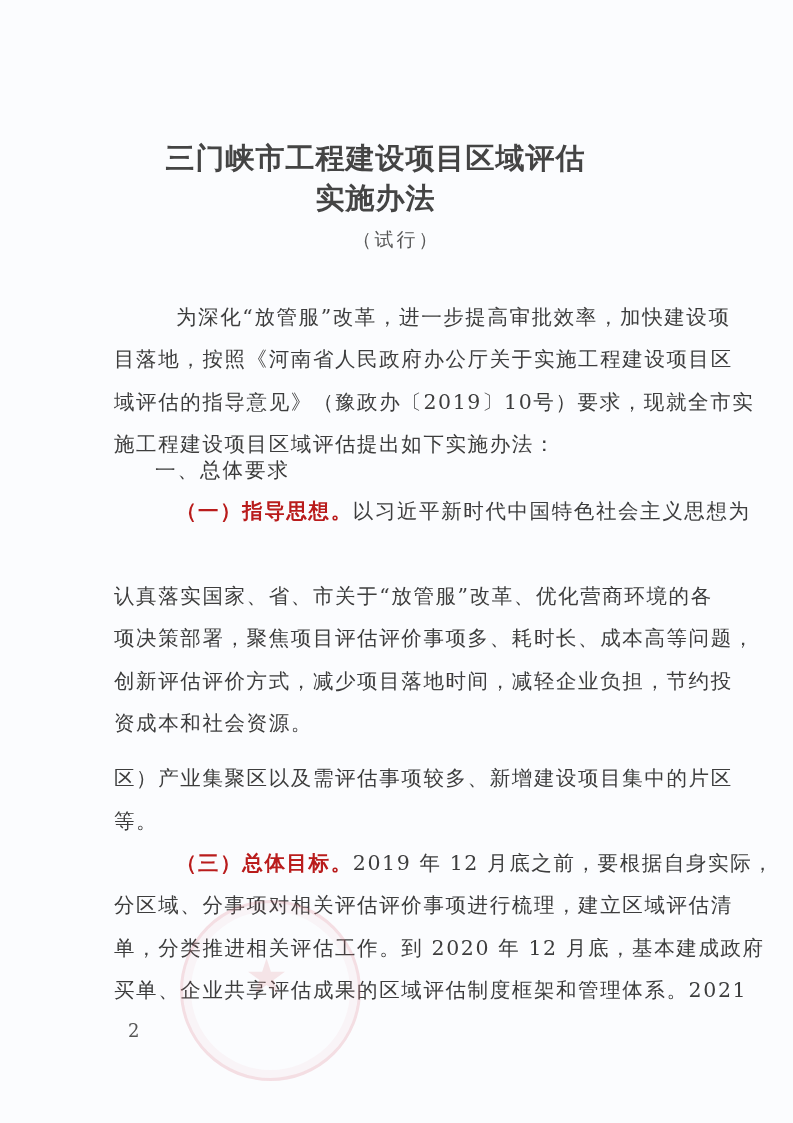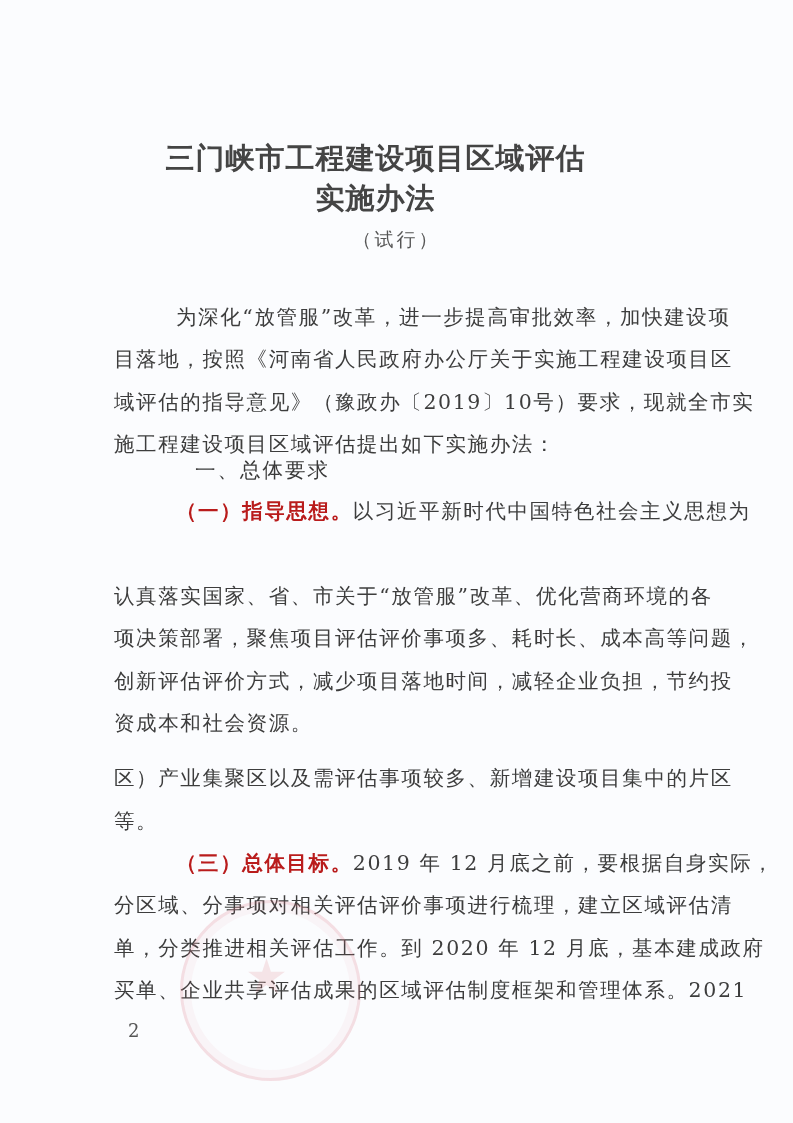--- a/index.html
+++ b/index.html
@@ -25,21 +25,21 @@
     top: 227px; font-size: 19px; color: #555; letter-spacing: 3px;
   }
   .line {
     position: absolute; left: 114px; width: 570px;
     font-size: 20.5px; line-height: 28px; white-space: nowrap;
     letter-spacing: 1.6px; color: #3d3d3d;
   }
   .indent { left: 155px; width: 530px; margin-left: 21px; }
   .heading {
     position: absolute; left: 155px; font-family: "DejaVu Sans", "Liberation Sans", sans-serif;
-    font-size: 20.5px; letter-spacing: 2px; color: #3a3a3a; margin-left: 40px;
+    font-size: 20.5px; letter-spacing: 2px; color: #3a3a3a;
   }
   b.lead { font-family: "DejaVu Sans", "Liberation Sans", sans-serif; font-weight: bold; color: #b91c1c; }
   .pagenum {
     position: absolute; left: 128px; top: 1020px; font-size: 18px; color: #555;
   }
   .stamp {
     position: absolute; left: 180px; top: 900px; width: 175px; height: 175px;
     border-radius: 50%; border: 3px solid rgba(220,120,130,0.22);
     box-shadow: inset 0 0 0 8px rgba(220,120,130,0.06);
   }

